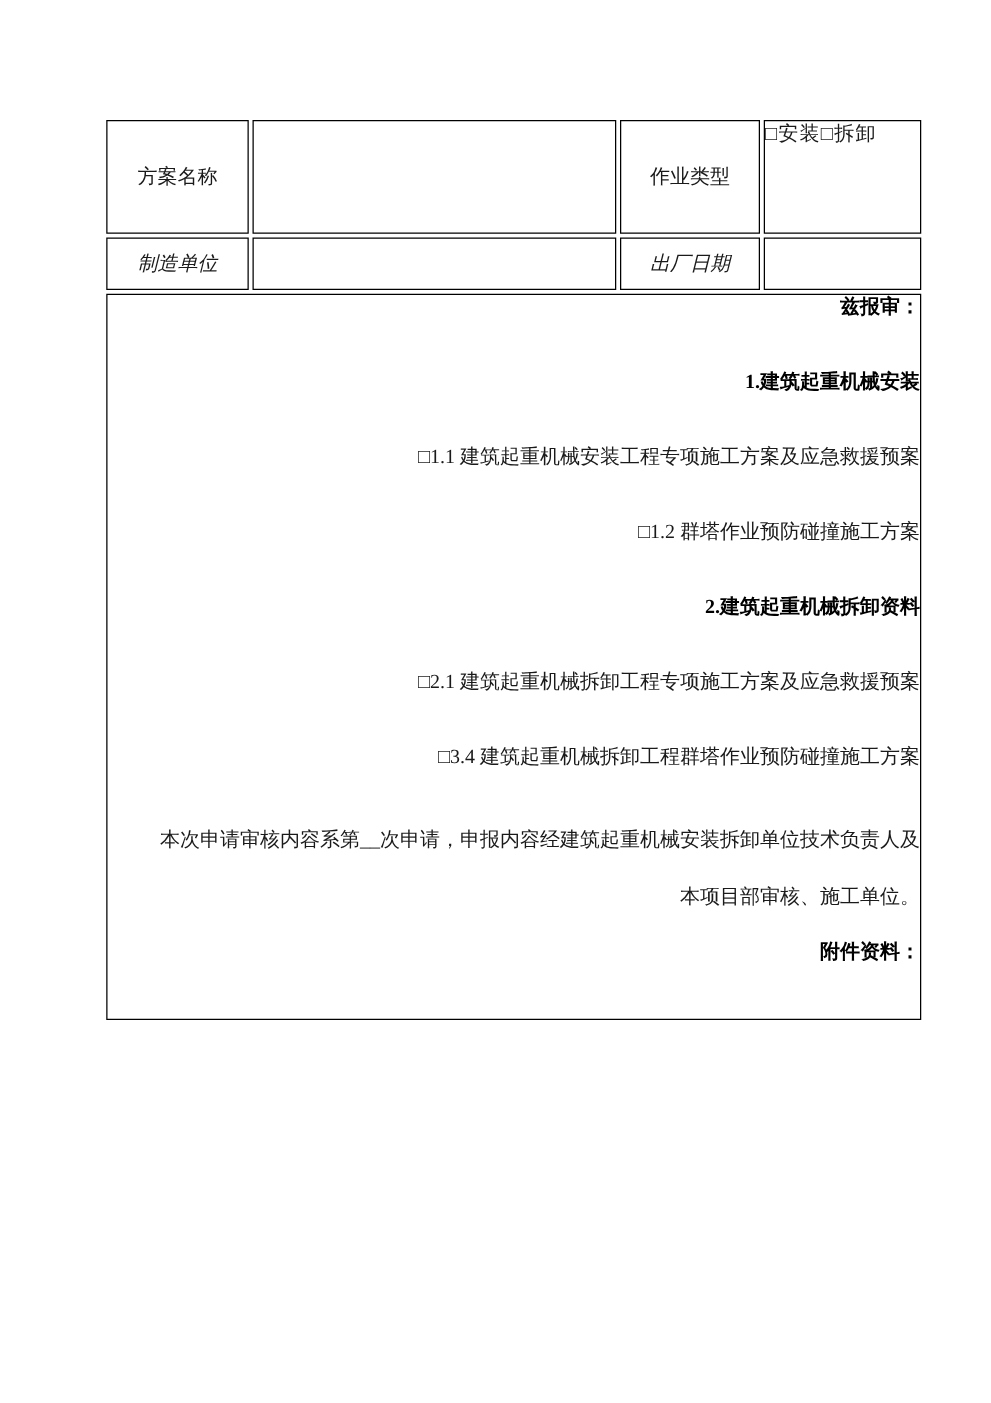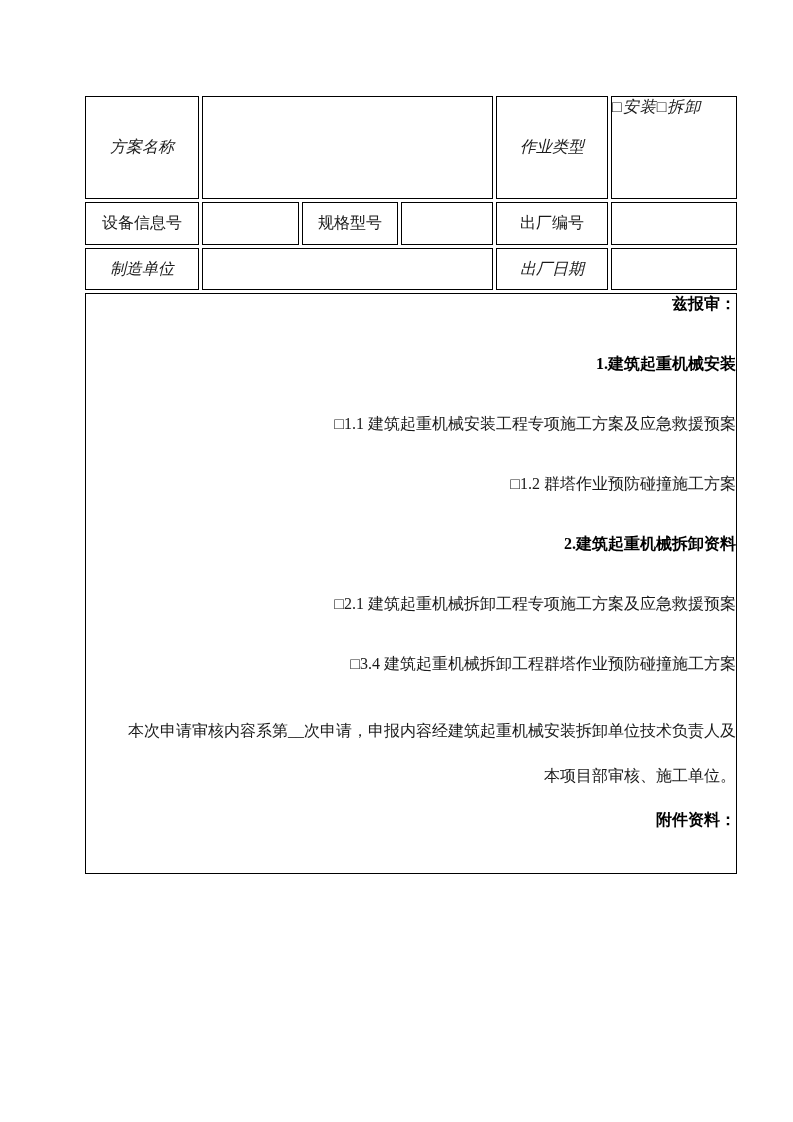--- a/index.html
+++ b/index.html
@@ -39,21 +39,21 @@
   }
   td.label-cell {
     text-align: center;
     vertical-align: middle;
     white-space: nowrap;
   }
   td.value-cell {
     vertical-align: middle;
   }
   tr.r1 td { height: 46px; }
-  tr.r2 td { height: 103px; font-style: italic; }
+  tr.r2 td { height: 91px; }
   tr.r3 td { height: 43px; }
   tr.r4 td { height: 43px; }
   tr.r5 td { height: 42px; font-style: italic; }
   tr.r6 td { height: 581px; }
   td.worktype-value {
     vertical-align: top;
     padding: 7px 4px 0 7px;
     letter-spacing: 1px;
   }
   td.big-cell {
@@ -101,28 +101,20 @@
     <tr class="r2">
       <td class="label-cell">方案名称</td>
       <td class="value-cell" colspan="3"></td>
       <td class="label-cell">作业类型</td>
       <td class="worktype-value">
         <span class="checkbox">□</span><span>安装</span><span class="checkbox">□</span><span>拆卸</span>
       </td>
     </tr>
 
 
-    <tr class="r4">
-      <td class="label-cell">设备信息号</td>
-      <td class="value-cell"></td>
-      <td class="label-cell">规格型号</td>
-      <td class="value-cell"></td>
-      <td class="label-cell">出厂编号</td>
-      <td class="value-cell"></td>
-    </tr>
 
     <tr class="r5">
       <td class="label-cell">制造单位</td>
       <td class="value-cell" colspan="3"></td>
       <td class="label-cell">出厂日期</td>
       <td class="value-cell"></td>
     </tr>
 
     <tr class="r6">
       <td class="big-cell" colspan="6">

